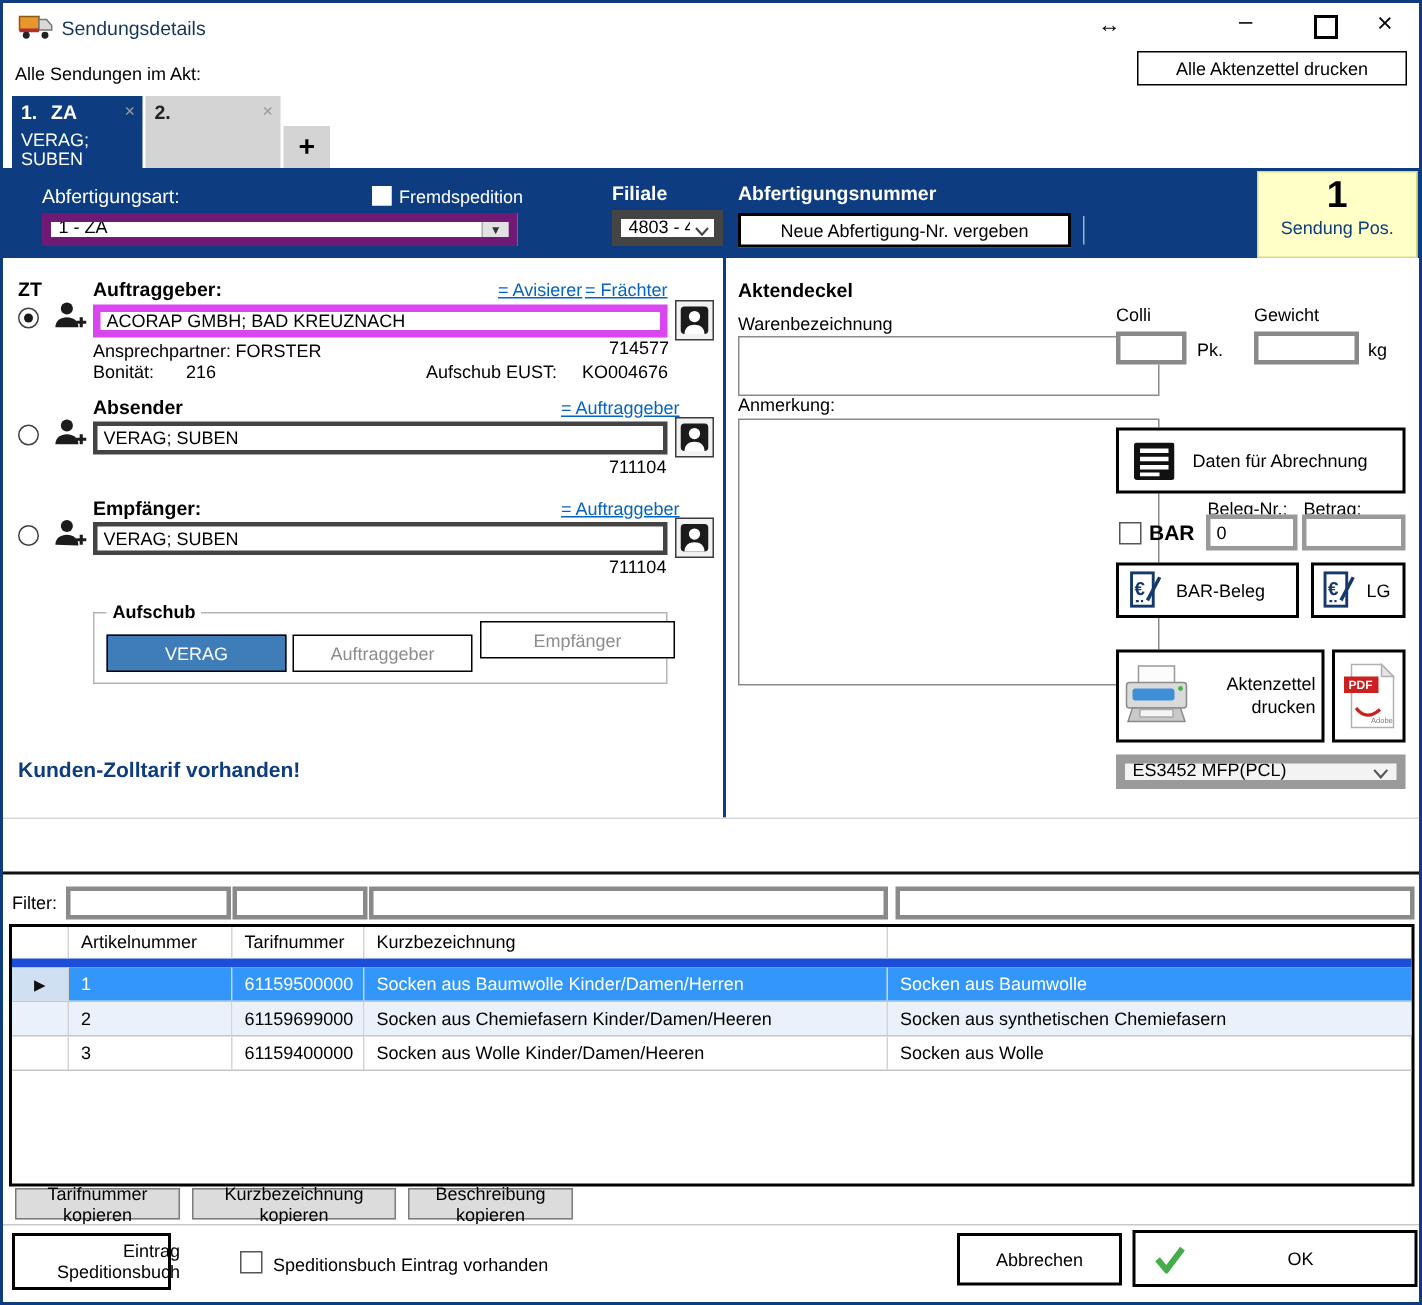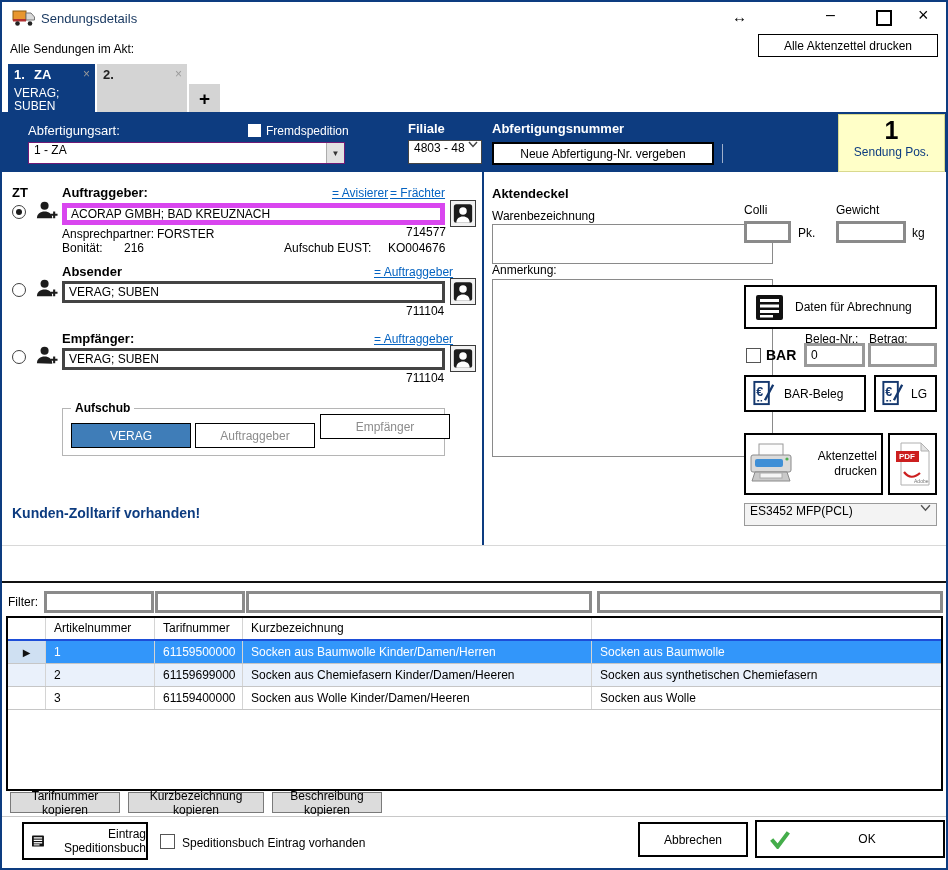--- a/index.html
+++ b/index.html
@@ -13,35 +13,35 @@
   .f13{font-size:13px;}
   .f14{font-size:14px;}
   .link{color:#0563c1;text-decoration:underline;cursor:pointer;font-size:12px;}
   .tbx{box-sizing:border-box;border:3px solid #737373;background:#fff;font:12px "Liberation Sans",sans-serif;padding:1px 4px;}
   .tbx.focus{border:5px solid #d946ef;}
   .ta{box-sizing:border-box;border:1px solid #8a8a8a;background:#fff;resize:none;font:12px "Liberation Sans",sans-serif;padding:2px 4px;}
   .btn{box-sizing:border-box;display:flex;align-items:center;justify-content:center;background:#fff;
        border:1px solid #000;font:12px "Liberation Sans",sans-serif;cursor:pointer;text-align:center;}
   .btn.thick{border-width:2px;}
   .btn.facegray{background:#dcdcdc;border:1px solid #7a7a7a;}
-  .combo{box-sizing:border-box;display:flex;align-items:flex-start;background:#fff;border:1px solid #701a75;padding:0 0 0 5px;overflow:hidden;white-space:nowrap;}
+  .combo{box-sizing:border-box;display:flex;align-items:flex-end;background:#fff;border:6px solid #701a75;padding:0 0 0 5px;overflow:hidden;white-space:nowrap;}
   .combo .cbtext{flex:1;overflow:hidden;white-space:nowrap;}
   .combo .arrbox{width:17px;align-self:stretch;background:#e2e2e2;border-left:1px solid #adadad;display:flex;align-items:center;justify-content:center;font-size:8px;color:#333;}
   .cbx{box-sizing:border-box;display:inline-block;width:13px;height:13px;background:#fff;border:1px solid #8a8a8a;}
   .rad{box-sizing:border-box;display:inline-block;width:14px;height:14px;border:1px solid #404040;border-radius:50%;background:#fff;}
   .rad.on::after{content:"";display:block;width:6px;height:6px;margin:3px;background:#1a1a1a;border-radius:50%;}
   .tab{box-sizing:border-box;position:absolute;top:62px;height:50px;cursor:pointer;}
   .tabx{color:#9a9a9a;font-size:12px;position:absolute;top:3px;right:5px;cursor:pointer;}
   .fieldset{box-sizing:border-box;position:absolute;border:1px solid #b5b5b5;background:#fff;}
   .legend{position:absolute;top:-8px;left:8px;background:#fff;padding:0 4px;font-weight:bold;font-size:12px;}
   .persbtn{box-sizing:border-box;position:absolute;width:26px;height:27px;background:#f2f2f2;border:1px solid #3c3c3c;display:flex;align-items:center;justify-content:center;cursor:pointer;padding:0;}
   
   .tbl{box-sizing:border-box;position:absolute;left:4px;top:614px;width:937px;height:175px;border:2px solid #000;background:#fff;}
   .trow{display:flex;height:22px;line-height:22px;border-bottom:1px solid #c6c6c6;}
-  .trow.hdr{height:21px;line-height:21px;border-bottom:2px solid #1d4ed8;}
+  .trow.hdr{height:21px;line-height:21px;border-bottom:6px solid #1d4ed8;}
   .tc{box-sizing:border-box;padding:0 0 0 8px;border-right:1px solid #d4d4d4;overflow:hidden;white-space:nowrap;}
   .c0{width:38px;padding:0;text-align:center;}
   .c1{width:109px;}
   .c2{width:88px;}
   .c3{width:349px;}
   .c4{flex:1;border-right:none;}
   .rowsel .tc{background:#3296fa;color:#fff;}
   .rowsel .c0{background:#cfe0f2;color:#111;}
   .rowalt .tc{background:#eaf1fb;}
   .arrowglyph{font-size:10px;color:#111;}
@@ -304,21 +304,21 @@
       <div class="tc c4">Socken aus Wolle</div>
     </div>
   </div>
 
   <div class="btn facegray abs" style="left:8px;top:790px;width:110px;height:21px;">Tarifnummer kopieren</div>
   <div class="btn facegray abs" style="left:126px;top:790px;width:136px;height:21px;">Kurzbezeichnung kopieren</div>
   <div class="btn facegray abs" style="left:270px;top:790px;width:110px;height:21px;">Beschreibung kopieren</div>
 
   <div class="abs" style="left:0;right:0;top:814px;height:1px;background:#c8c8c8;"></div>
 
-  <div class="btn thick abs" style="left:20px;top:820px;width:126px;height:38px;justify-content:flex-start;padding-left:8px;gap:20px;">
+  <div class="btn thick abs" style="left:6px;top:820px;width:106px;height:38px;justify-content:flex-start;padding-left:8px;gap:20px;">
     <svg width="23" height="22" viewBox="0 0 27 25">
         <rect x="0" y="0" width="27" height="25" rx="2" fill="#111"></rect>
         <rect x="4" y="4" width="19" height="3" fill="#fff"></rect>
         <rect x="4" y="9.5" width="19" height="3" fill="#fff"></rect>
         <rect x="4" y="15" width="19" height="3" fill="#fff"></rect>
         <rect x="4" y="20" width="13" height="2.5" fill="#fff"></rect>
       </svg>
     <span style="text-align:right;flex:1;line-height:14px;">
       <span>Eintrag</span><br>
       <span>Speditionsbuch</span>

